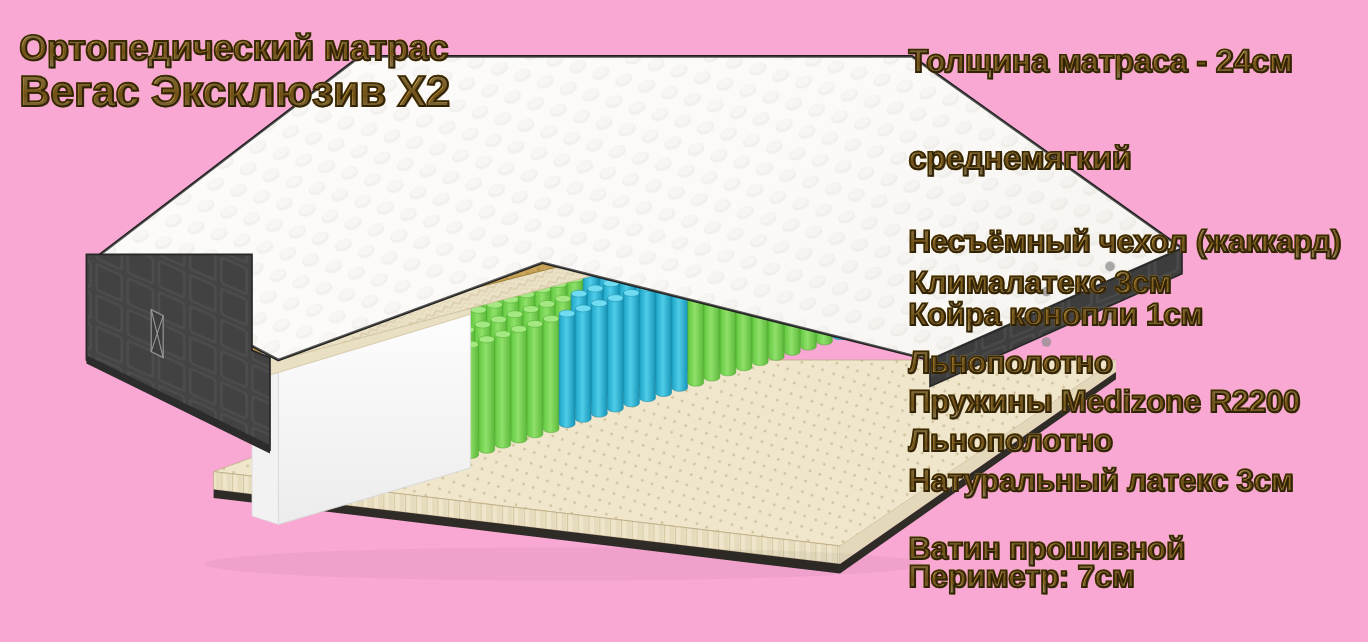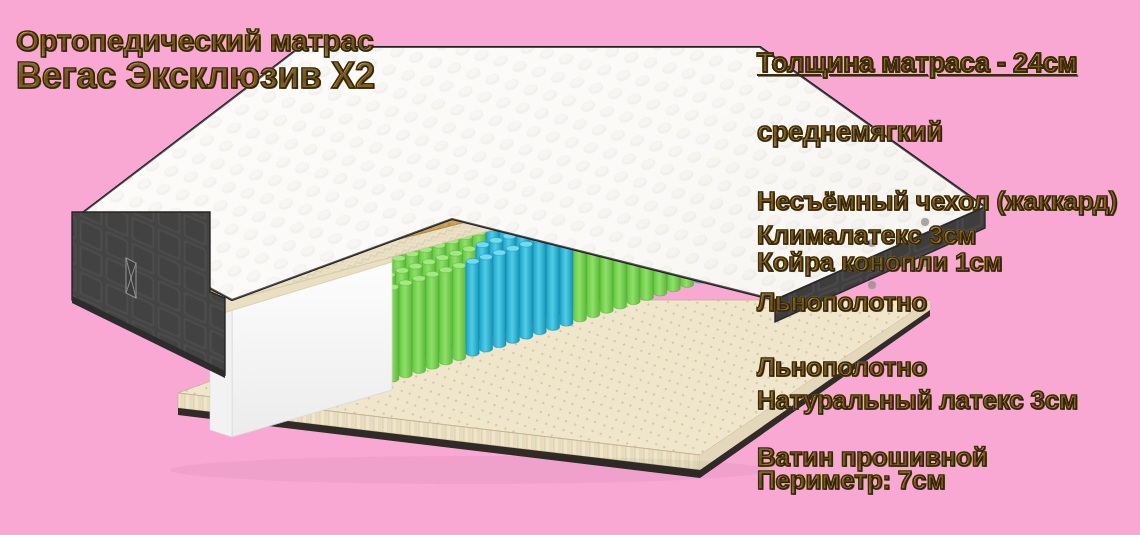--- a/index.html
+++ b/index.html
@@ -19,21 +19,21 @@
     paint-order:stroke fill;
     -webkit-text-stroke:1.6px #3a2a08;
     text-shadow:1px 1px 0 rgba(40,28,5,.55);
     white-space:nowrap;
     letter-spacing:-0.2px;
   }
 
   #title1{left:16px;top:24px;font-size:30px;}
   #title2{left:16px;top:55px;font-size:36px;}
 
-  #spec-thick{left:757px;top:48px;font-size:27px;text-decoration:underline;}
+  #spec-thick{left:757px;top:36px;font-size:27px;}
   #spec-firm1{left:757px;top:85px;font-size:27px;}
   #spec-firm2{left:757px;top:117px;font-size:27px;}
 
   .layer-line{left:757px;font-size:26px;}
   #ll0{top:186px;}
   #ll1{top:220px;}
   #ll2{top:247px;}
   #ll3{top:287px;}
   #ll4{top:319px;}
   #ll5{top:352px;}
@@ -2170,18 +2170,19 @@
   <div class="gold" id="title1">Ортопедический матрас</div>
   <div class="gold" id="title2">Вегас Эксклюзив X2</div>
 
   <div class="gold" id="spec-thick">Толщина матраса - 24см</div>
   <div class="gold layer-line" id="ll0">Несъёмный чехол (жаккард)</div>
 
   <div class="gold" id="spec-firm2">среднемягкий</div>
   <div class="gold layer-line" id="ll1">Клималатекс 3см</div>
   <div class="gold layer-line" id="ll2">Койра конопли 1см</div>
   <div class="gold layer-line" id="ll3">Льнополотно</div>
+  <div class="gold layer-line" id="ll4">Пружины Medizone R2200</div>
   <div class="gold layer-line" id="ll5">Льнополотно</div>
   <div class="gold layer-line" id="ll6">Натуральный латекс 3см</div>
   <div class="gold layer-line" id="ll7">Ватин прошивной</div>
   <div class="gold layer-line" id="ll8">Периметр: 7см</div>
 
 </div>
 
 </body></html>

